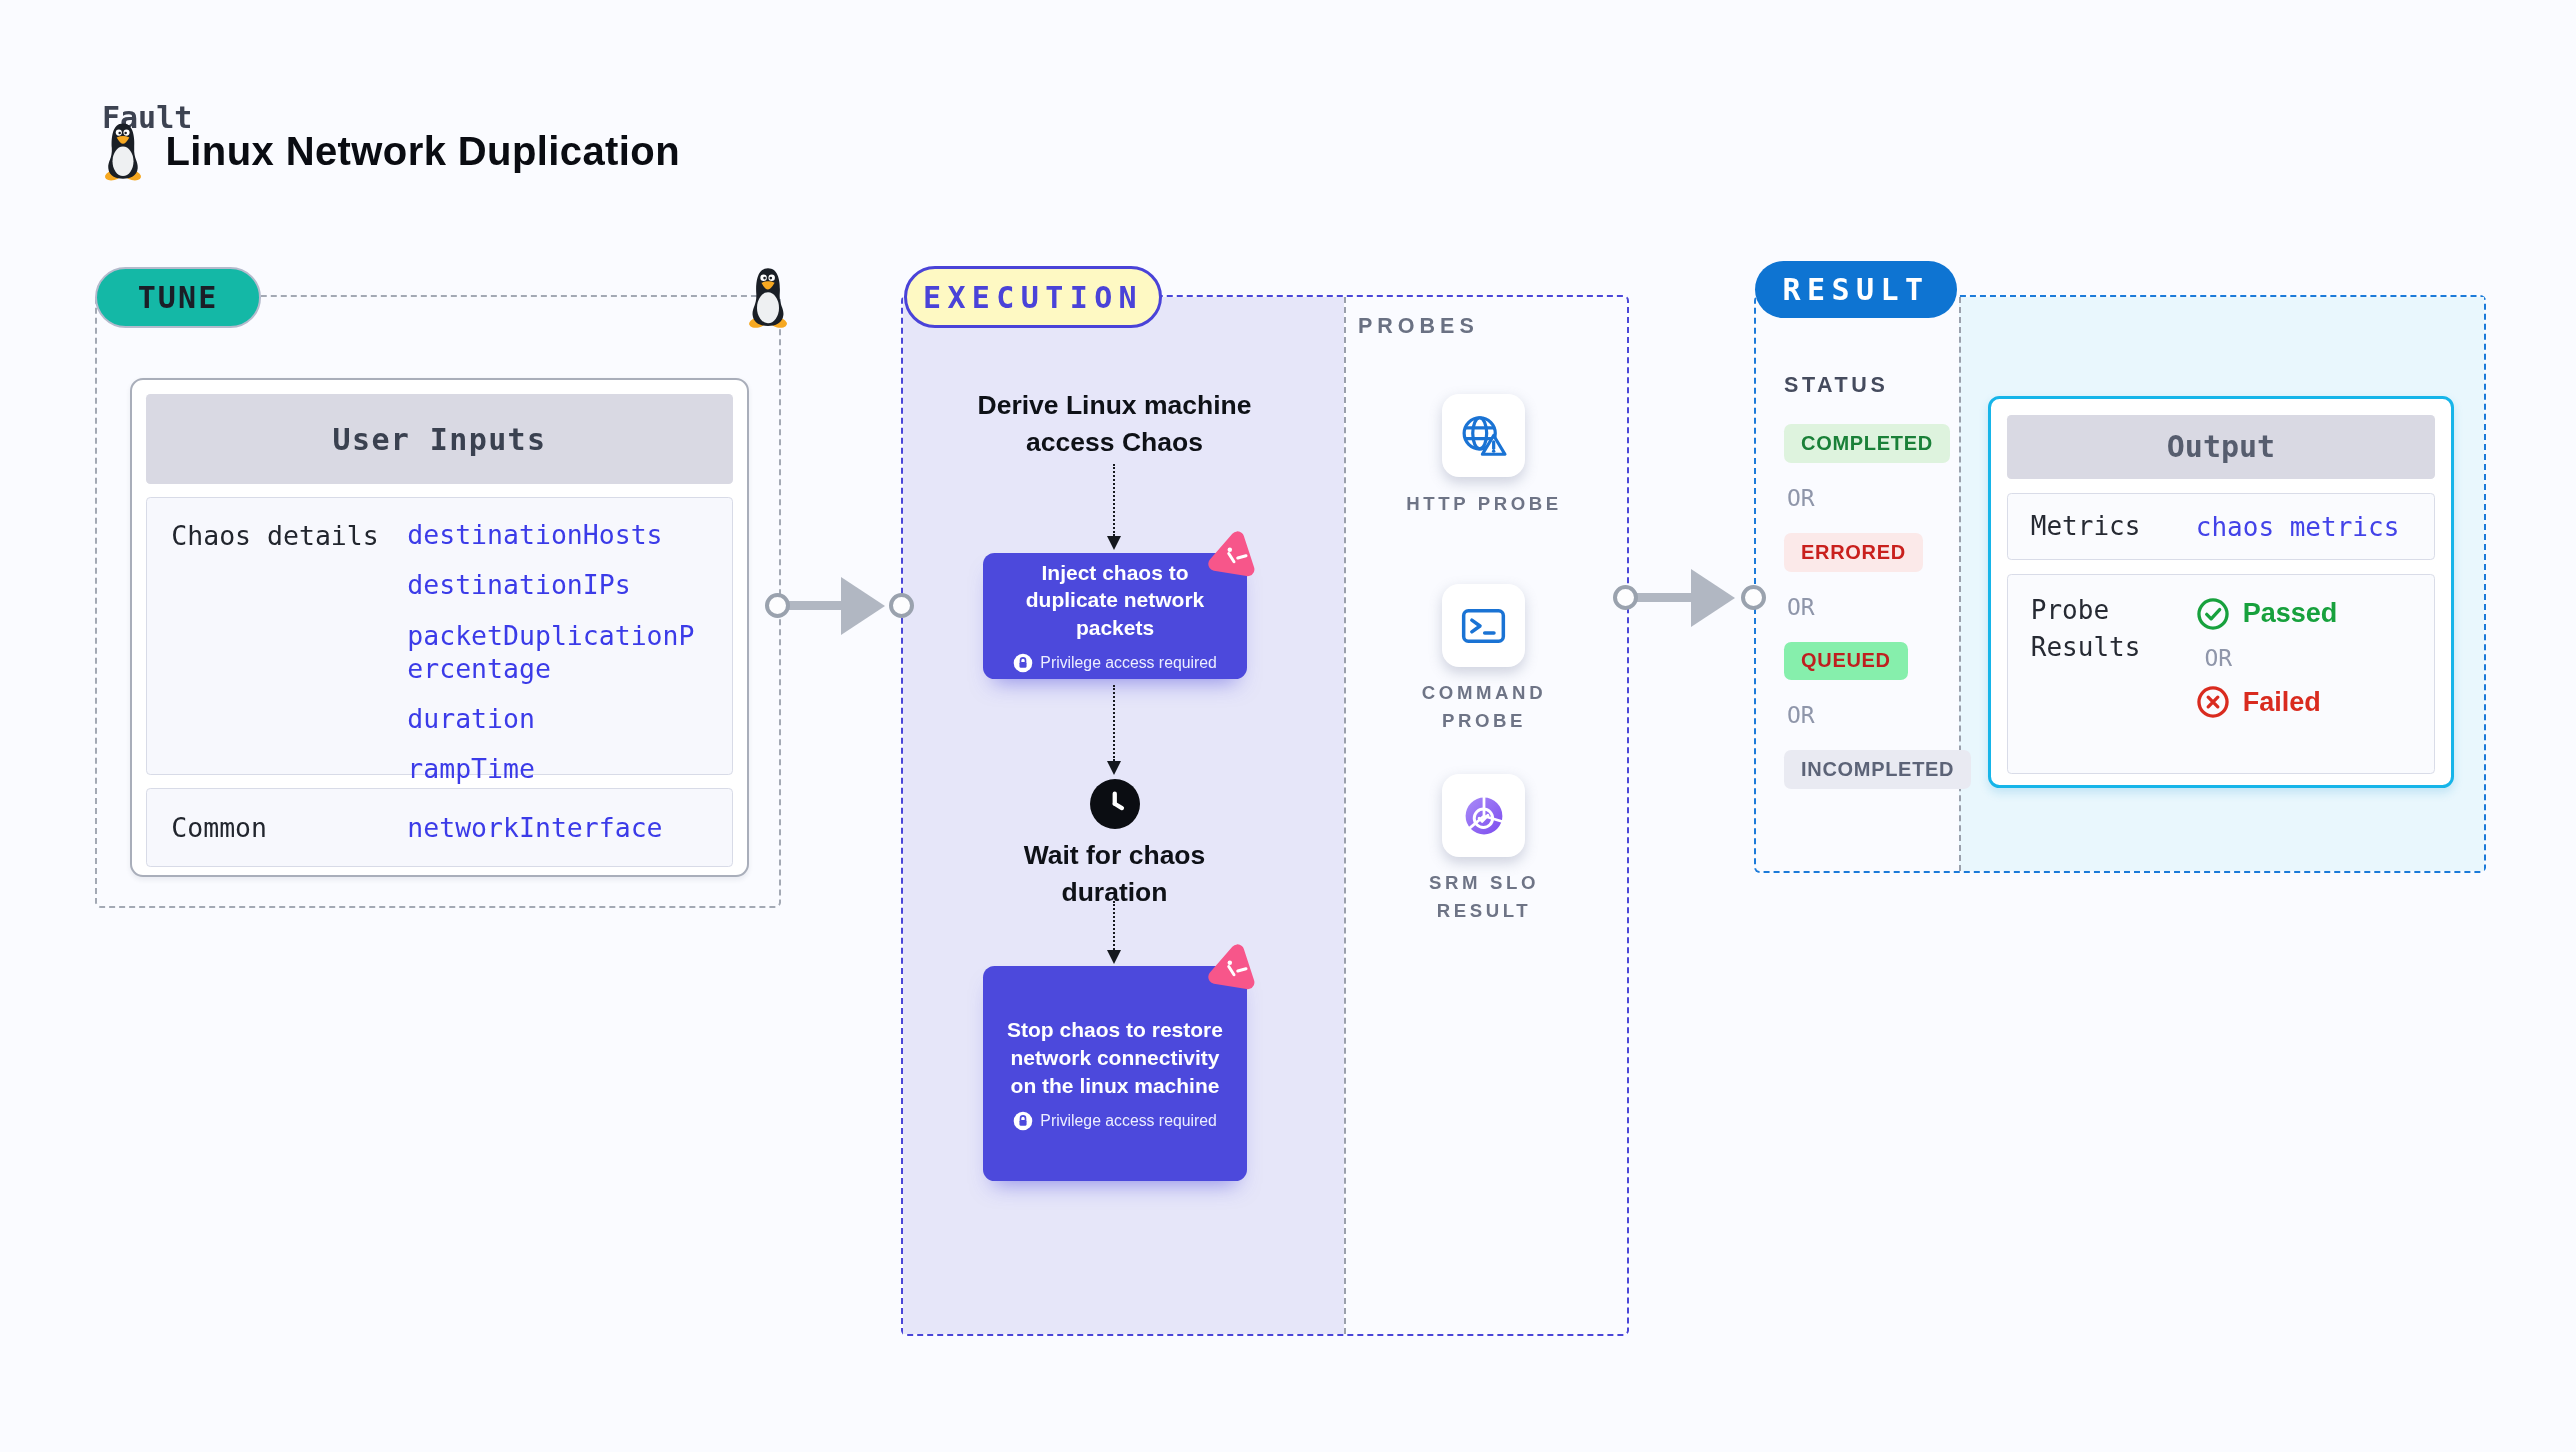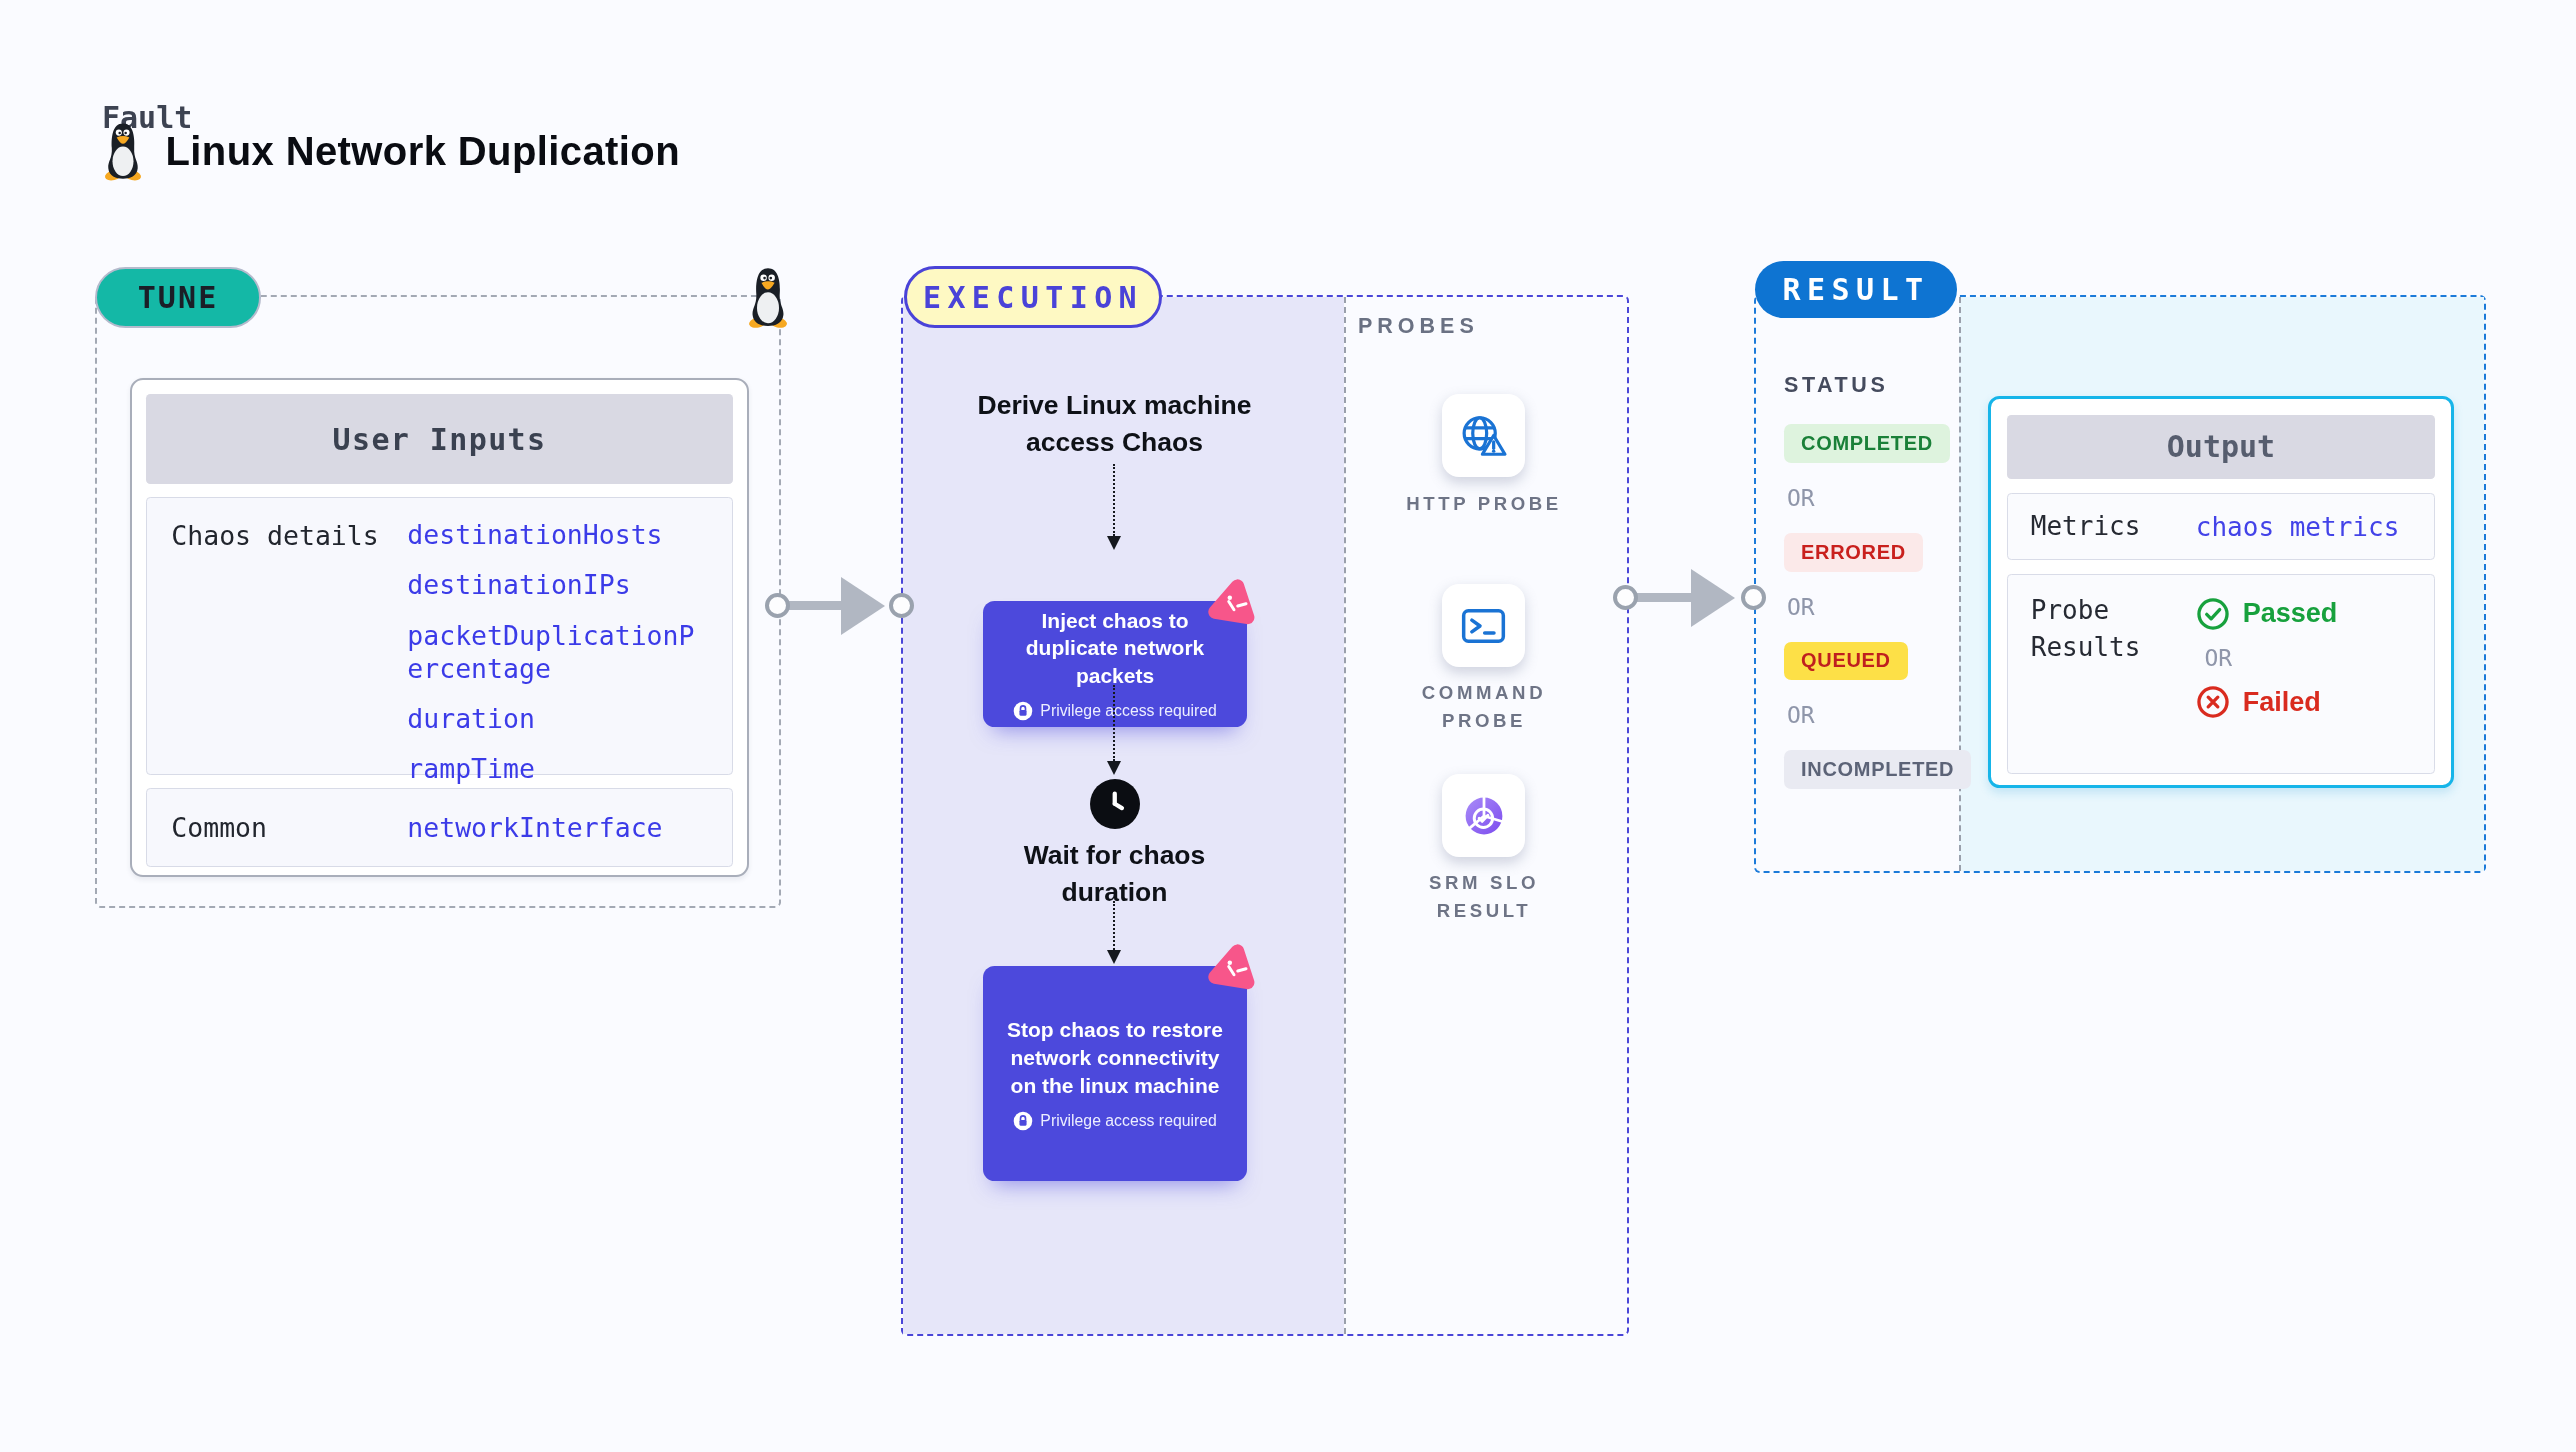--- a/index.html
+++ b/index.html
@@ -66,21 +66,21 @@
   .da1{left:1113px;top:464px;height:72px;}
   .da2{left:1113px;top:685px;height:76px;}
   .da3{left:1113px;top:901px;height:49px;}
   .dhead{position:absolute;width:0;height:0;border-left:7.9px solid transparent;
          border-right:7.9px solid transparent;border-top:14.3px solid #15181e;}
   .dh1{left:1107px;top:536px;} .dh2{left:1107px;top:761px;} .dh3{left:1107px;top:950px;}
 
   .step-box{position:absolute;width:264px;background:#4c49dc;border-radius:11.5px;color:#fff;
             display:flex;flex-direction:column;align-items:center;justify-content:center;gap:11.5px;
             box-shadow:0 13px 21.5px -10px rgba(76,73,220,.55);}
-  .inject-box{left:983px;top:553px;height:126px;margin-top:48px;}
+  .inject-box{left:983px;top:553px;height:126px;}
   .stop-box{left:983px;top:966px;height:215px;}
   .step-title{font-size:21px;font-weight:700;text-align:center;line-height:1.32;max-width:228px;}
   .priv-row{display:flex;align-items:center;gap:7.2px;}
   .priv-text{font-size:15.8px;color:#eceeff;}
   .chaos-badge{position:absolute;top:-23px;right:-14.3px;width:54px;height:50px;}
 
   .clock-wrap{position:absolute;left:1090px;top:779px;width:50px;height:50px;border-radius:50%;
               background:#0b0d12;display:flex;align-items:center;justify-content:center;}
 
   
@@ -94,21 +94,21 @@
   .pl1{top:490px;} .pl2{top:679px;} .pl3{top:869px;}
 
   
   .status-title{position:absolute;left:1784px;top:373px;font-size:21.5px;font-weight:700;
                 color:#454b5e;letter-spacing:3.6px;}
   .status-col{position:absolute;left:1784px;top:424px;display:flex;flex-direction:column;
               align-items:flex-start;gap:22px;}
   .badge{font-size:20px;font-weight:800;padding:7.9px 17px;border-radius:7.2px;letter-spacing:0.7px;}
   .b-completed{color:#1a8038;background:#def3de;}
   .b-errored{color:#c9201d;background:#fbe9e9;}
-  .b-queued{color:#bf1f1f;background:#fde047;}
+  .b-queued{color:#bf1f1f;background:#86efac;}
   .b-incompleted{color:#5c6377;background:#e9eaf2;}
   .or{font-family:"DejaVu Sans Mono","Liberation Mono",monospace;font-size:23px;color:#8f96aa;padding-left:2.9px;}
 
   .output-card{position:absolute;left:1988px;top:396px;width:466px;height:392px;background:#fff;
                border:3.6px solid #16b5e9;border-radius:11.5px;padding:15.8px;box-sizing:border-box;
                box-shadow:0 4.3px 10px rgba(22,150,210,.18);}
   .output-header{height:64px;background:#d9d9e3;border-radius:4.3px;display:flex;align-items:center;
                  justify-content:center;font-size:30px;font-weight:600;color:#565d6e;}
   .out-row{margin-top:14.3px;border:1.4px solid #d9dce8;background:#fafbfe;border-radius:4.3px;
            display:flex;padding:17px 23px;box-sizing:border-box;}

